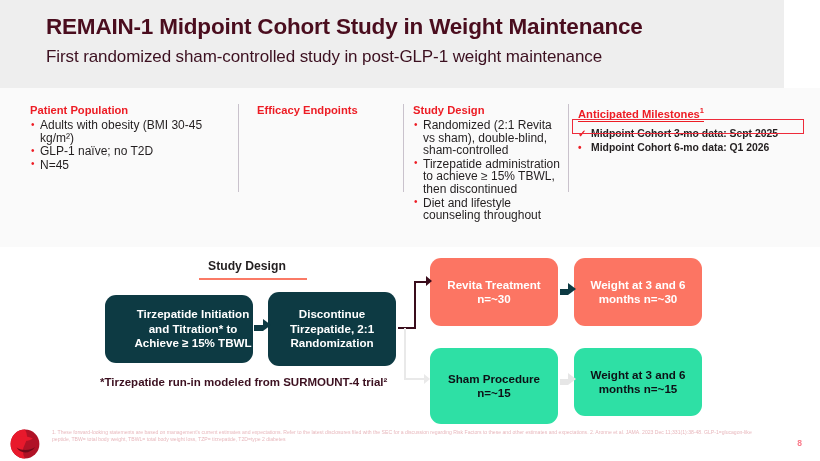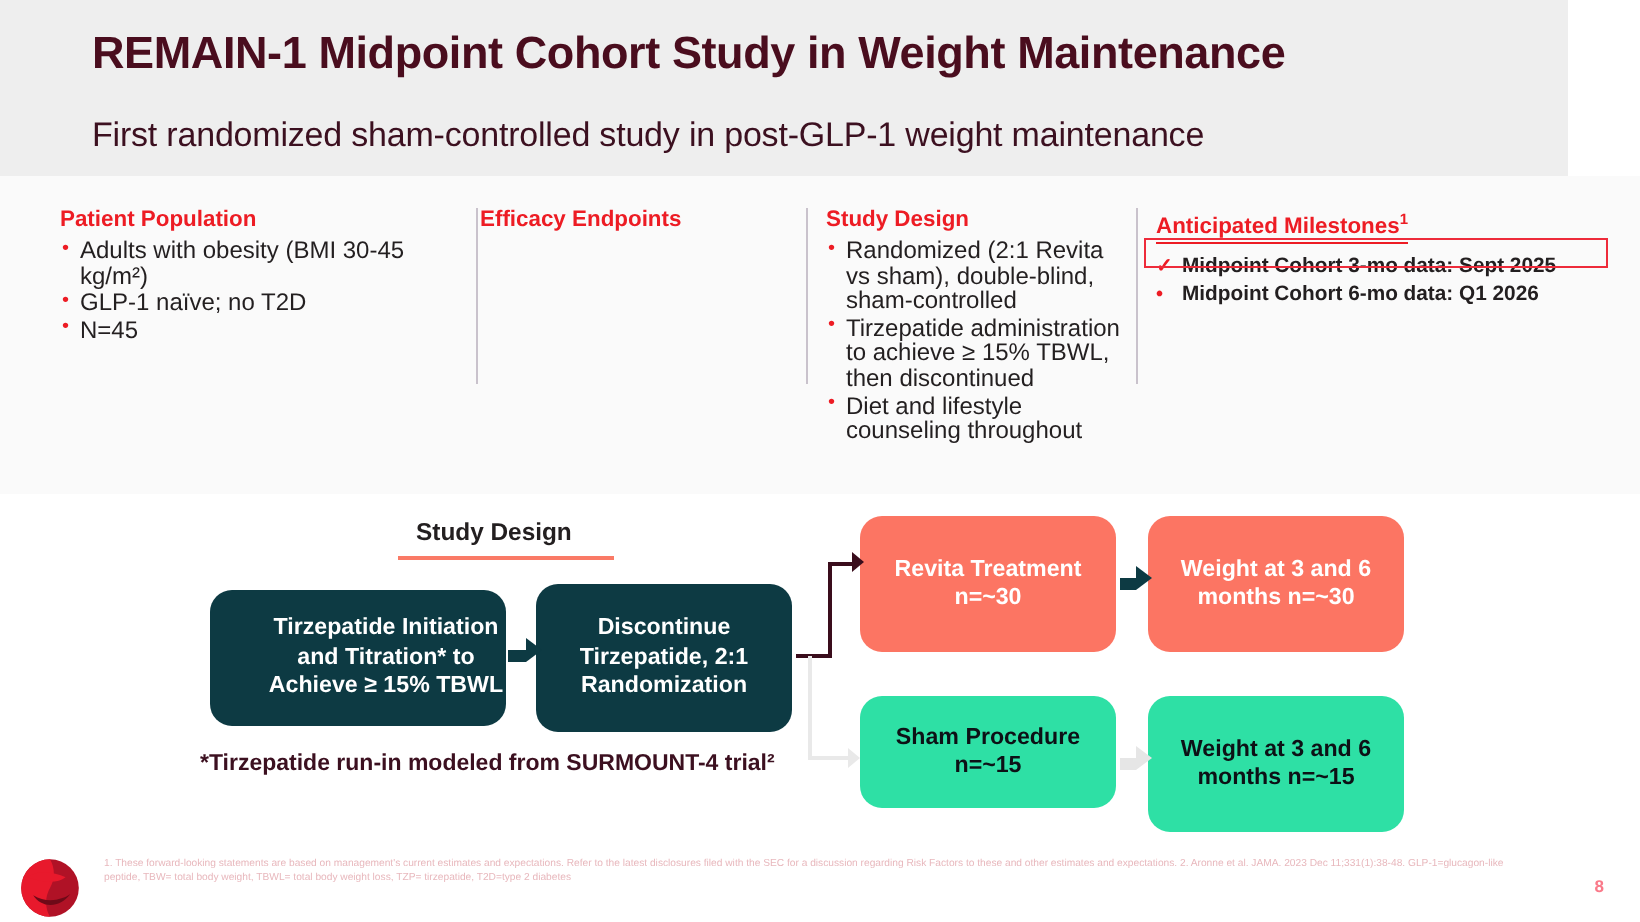--- a/index.html
+++ b/index.html
@@ -15,21 +15,21 @@
   .header-band {
     position: absolute; left: 0; top: 0; width: 784px; height: 88px;
     background: #eeeeee;
   }
   .title {
     position: absolute; left: 46px; top: 14px;
     font-size: 22.5px; font-weight: bold; color: #4a0d1e;
     letter-spacing: -0.2px; white-space: nowrap;
   }
   .subtitle {
-    position: absolute; left: 46px; top: 58px;
+    position: absolute; left: 46px; top: 47px;
     font-size: 17px; font-weight: normal; color: #3c1020;
     letter-spacing: -0.1px; white-space: nowrap;
   }
 
   
   .info-band {
     position: absolute; left: 0; top: 88px; width: 820px; height: 159px;
     background: #fafafa;
   }
   .col { position: absolute; top: 16px; }
@@ -95,21 +95,21 @@
     text-align: center; font-weight: bold; line-height: 14.5px;
   }
   .node.teal { background: #0d3a43; color: #ffffff; font-size: 11.6px; }
   .node.coral { background: #fc7563; color: #ffffff; font-size: 11.6px; }
   .node.mint { background: #2ee0a5; color: #0d1116; font-size: 11.6px; }
 
   #node-tirzepatide { left: 105px; top: 48px; width: 148px; height: 68px; padding-left: 28px; }
   #node-discontinue { left: 268px; top: 45px; width: 128px; height: 74px; }
   #node-revita     { left: 430px; top: 258px; width: 128px; height: 68px; }
   #node-weight-1   { left: 574px; top: 258px; width: 128px; height: 68px; }
-  #node-sham       { left: 430px; top: 348px; width: 128px; height: 56px; }
+  #node-sham       { left: 430px; top: 348px; width: 128px; height: 76px; }
   #node-weight-2   { left: 574px; top: 348px; width: 128px; height: 68px; }
 
   .arrow {
     position: absolute; width: 0; height: 0;
     border-top: 6.5px solid transparent;
     border-bottom: 6.5px solid transparent;
   }
   .arrow-stem {
     position: absolute; height: 6px;
   }
@@ -173,21 +173,21 @@
 
     <div class="col" style="left:30px; width:198px;">
       <div class="col-head">Patient Population</div>
       <ul class="bullets">
         <li>Adults with obesity (BMI 30-45 kg/m²)</li>
         <li>GLP-1 naïve; no T2D</li>
         <li>N=45</li>
       </ul>
     </div>
 
-    <div class="col" style="left:240px; width:148px;">
+    <div class="col" style="left:257px; width:148px;">
       <div class="col-head">Efficacy Endpoints</div>
     </div>
 
     <div class="col" style="left:413px; width:152px;">
       <div class="col-head">Study Design</div>
       <ul class="bullets">
         <li>Randomized (2:1 Revita vs sham), double-blind, sham-controlled</li>
         <li>Tirzepatide administration to achieve ≥ 15% TBWL, then discontinued</li>
         <li>Diet and lifestyle counseling throughout</li>
       </ul>

